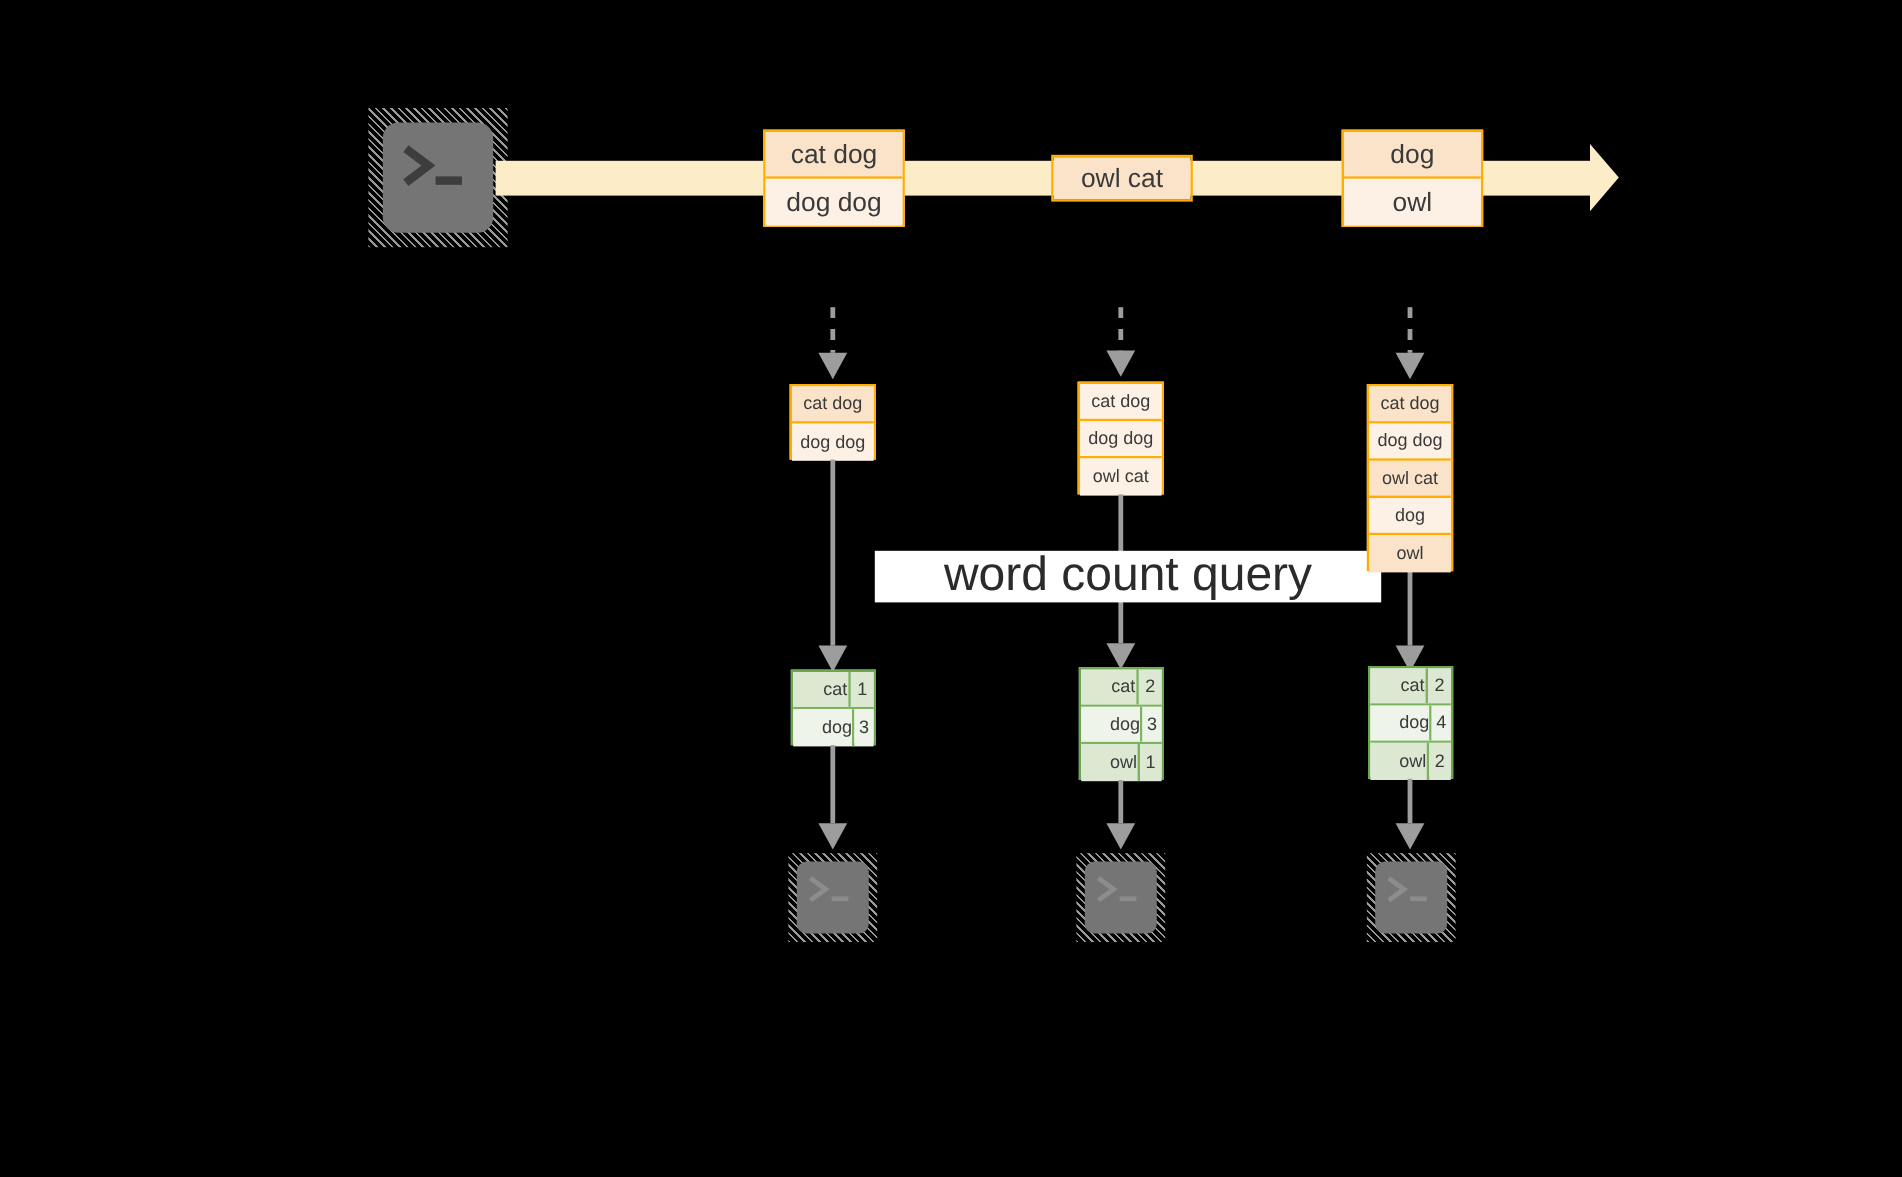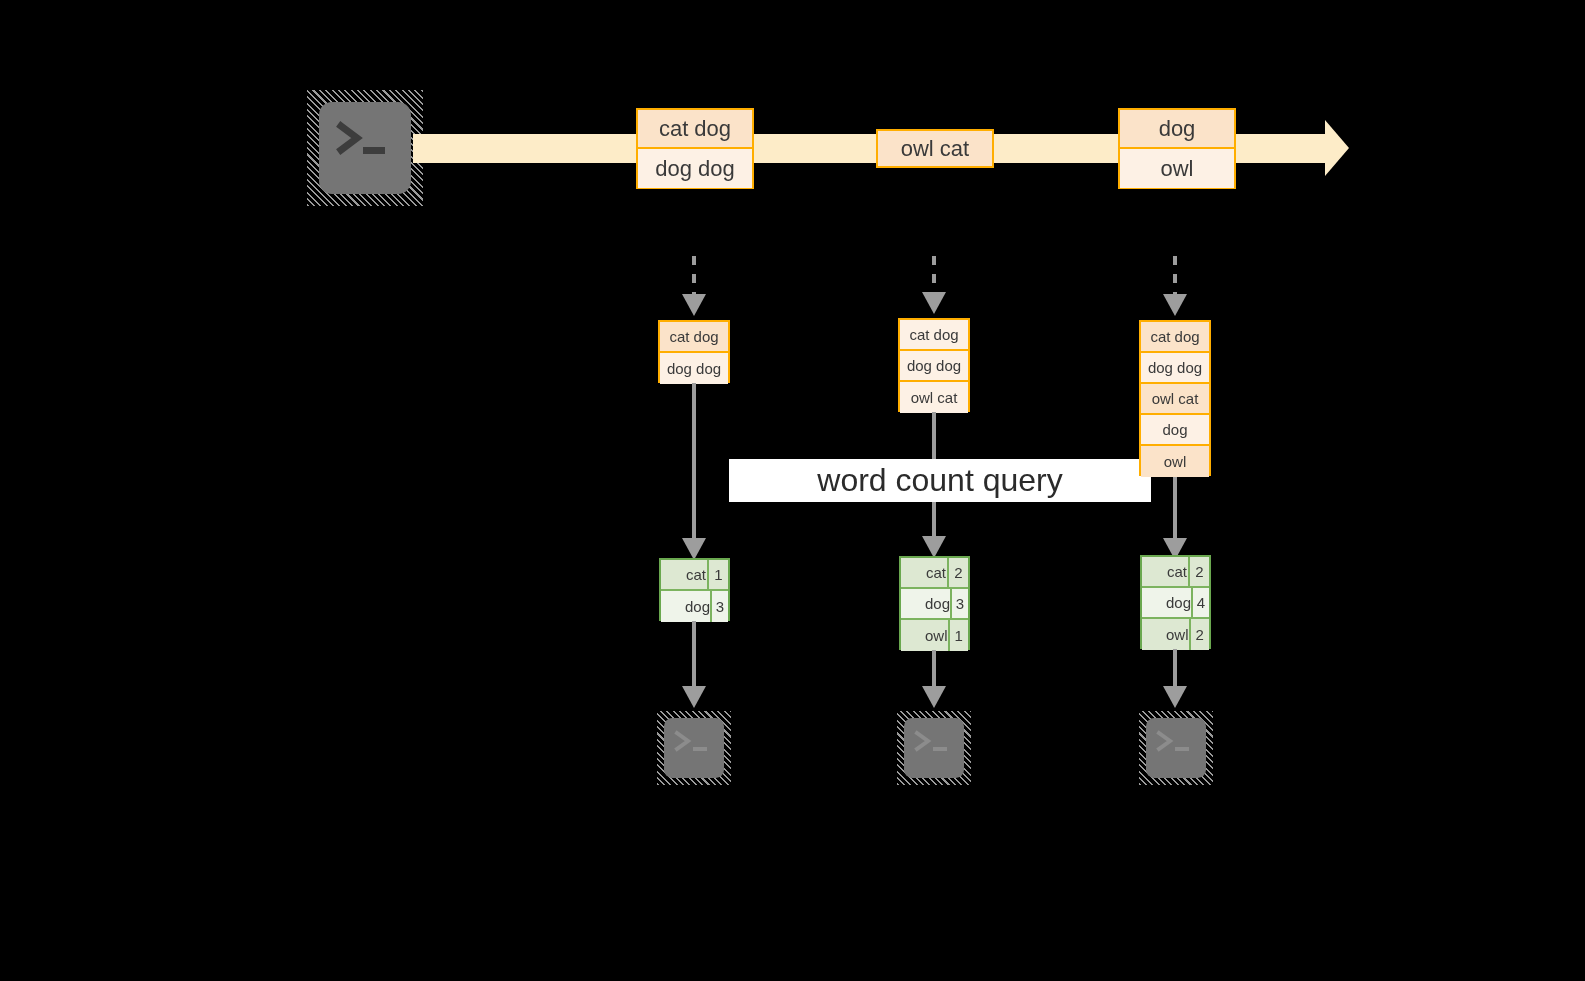--- a/index.html
+++ b/index.html
@@ -133,23 +133,23 @@
     border-left: 12px solid transparent;
     border-right: 12px solid transparent;
     border-top: 22px solid #9d9d9d;
   }
 
   
   .label-band {
     position: absolute;
     background: #ffffff;
     display: flex;
-    align-items: center;
+    align-items: flex-end;
     justify-content: center;
-    font-size: 32px;
+    font-size: 40px;
     color: #2b2b2b;
     white-space: nowrap;
   }
 </style>
 </head>
 <body>
 
 <div id="canvas">
 
   <div class="term term-big" style="left:266px; top:90px;">

